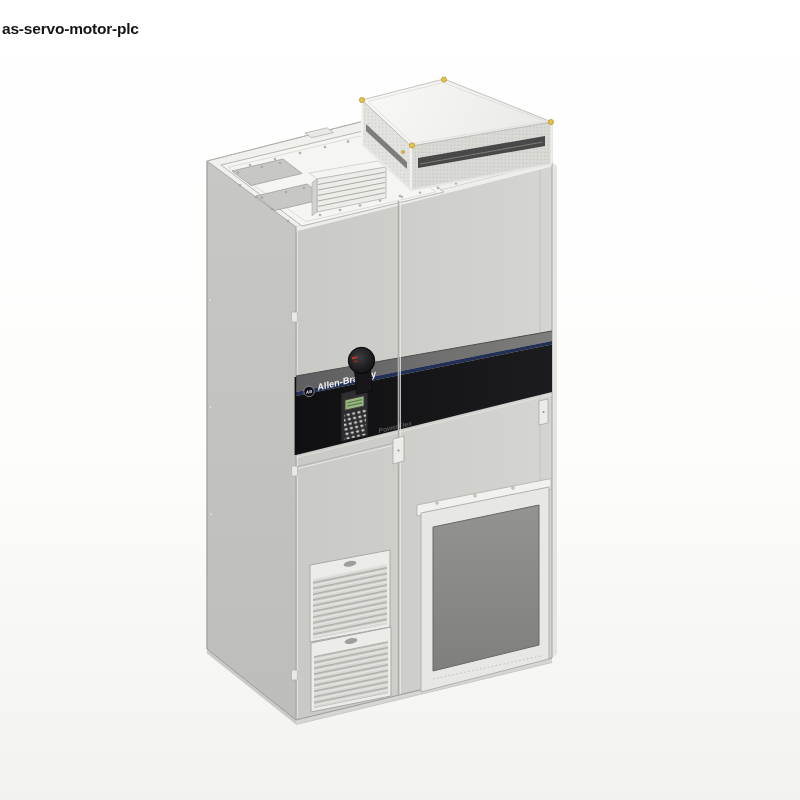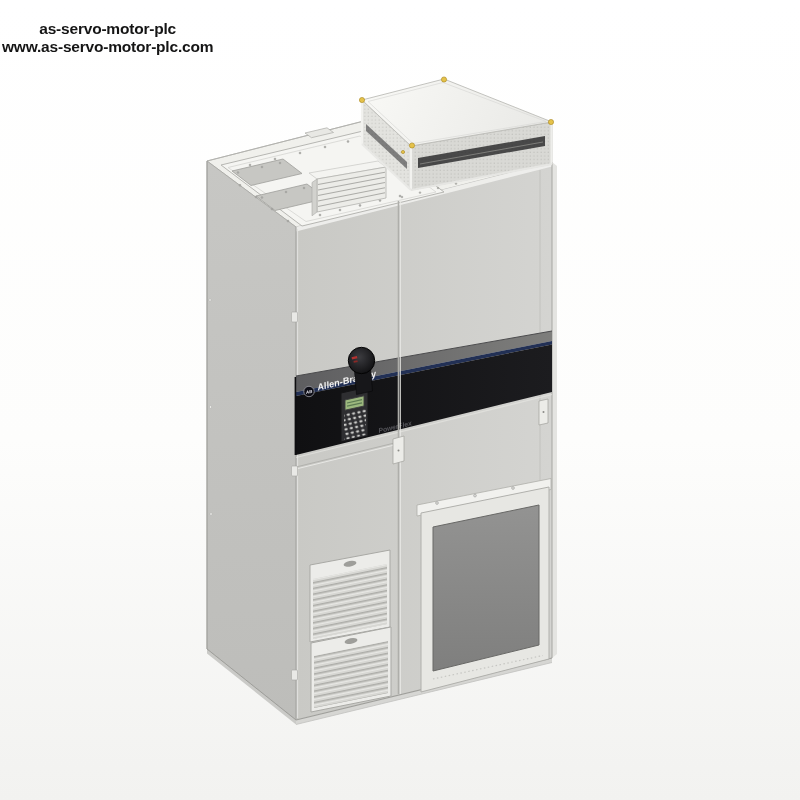--- a/index.html
+++ b/index.html
@@ -259,16 +259,15 @@
       <g fill="#f4f4f2" stroke="#a8a8a4" stroke-width="0.5">
         <circle cx="210" cy="300" r="1.2"></circle>
           <circle cx="210.5" cy="407" r="1.2"></circle>
           <circle cx="211" cy="514" r="1.2"></circle>
       </g>
     </g>
   </svg>
 
   <div class="watermark">
     <div class="wm-line1">as-servo-motor-plc</div>
-    <div class="wm-line2">www.as-servo-motor-plc.com</div>
   </div>
 
 </div>
 
 </body></html>

